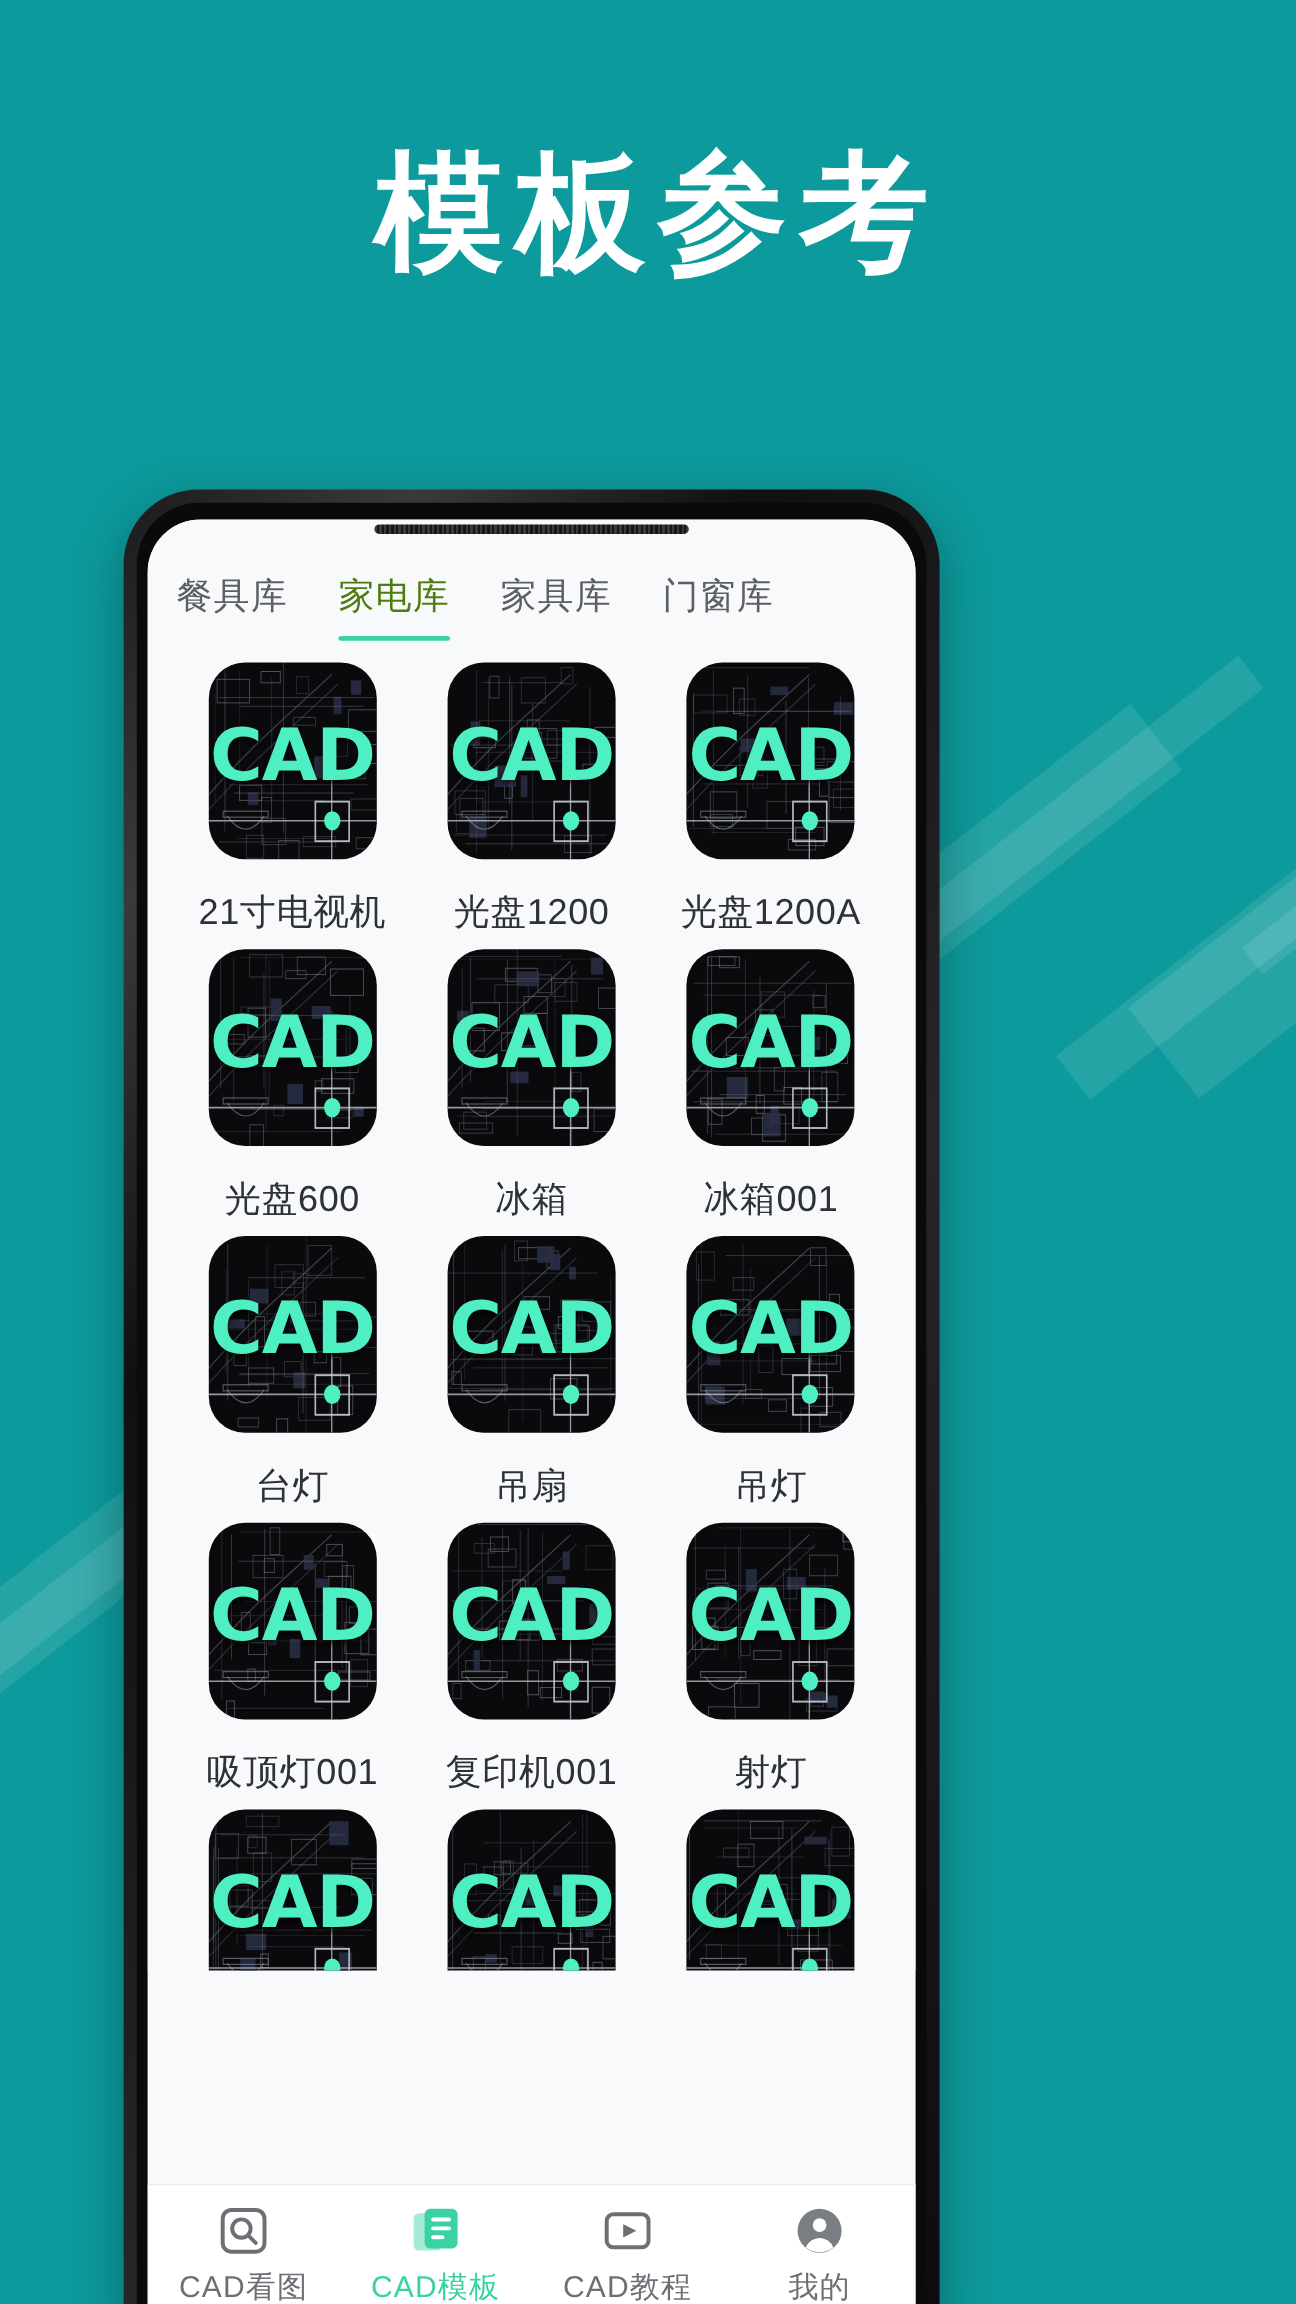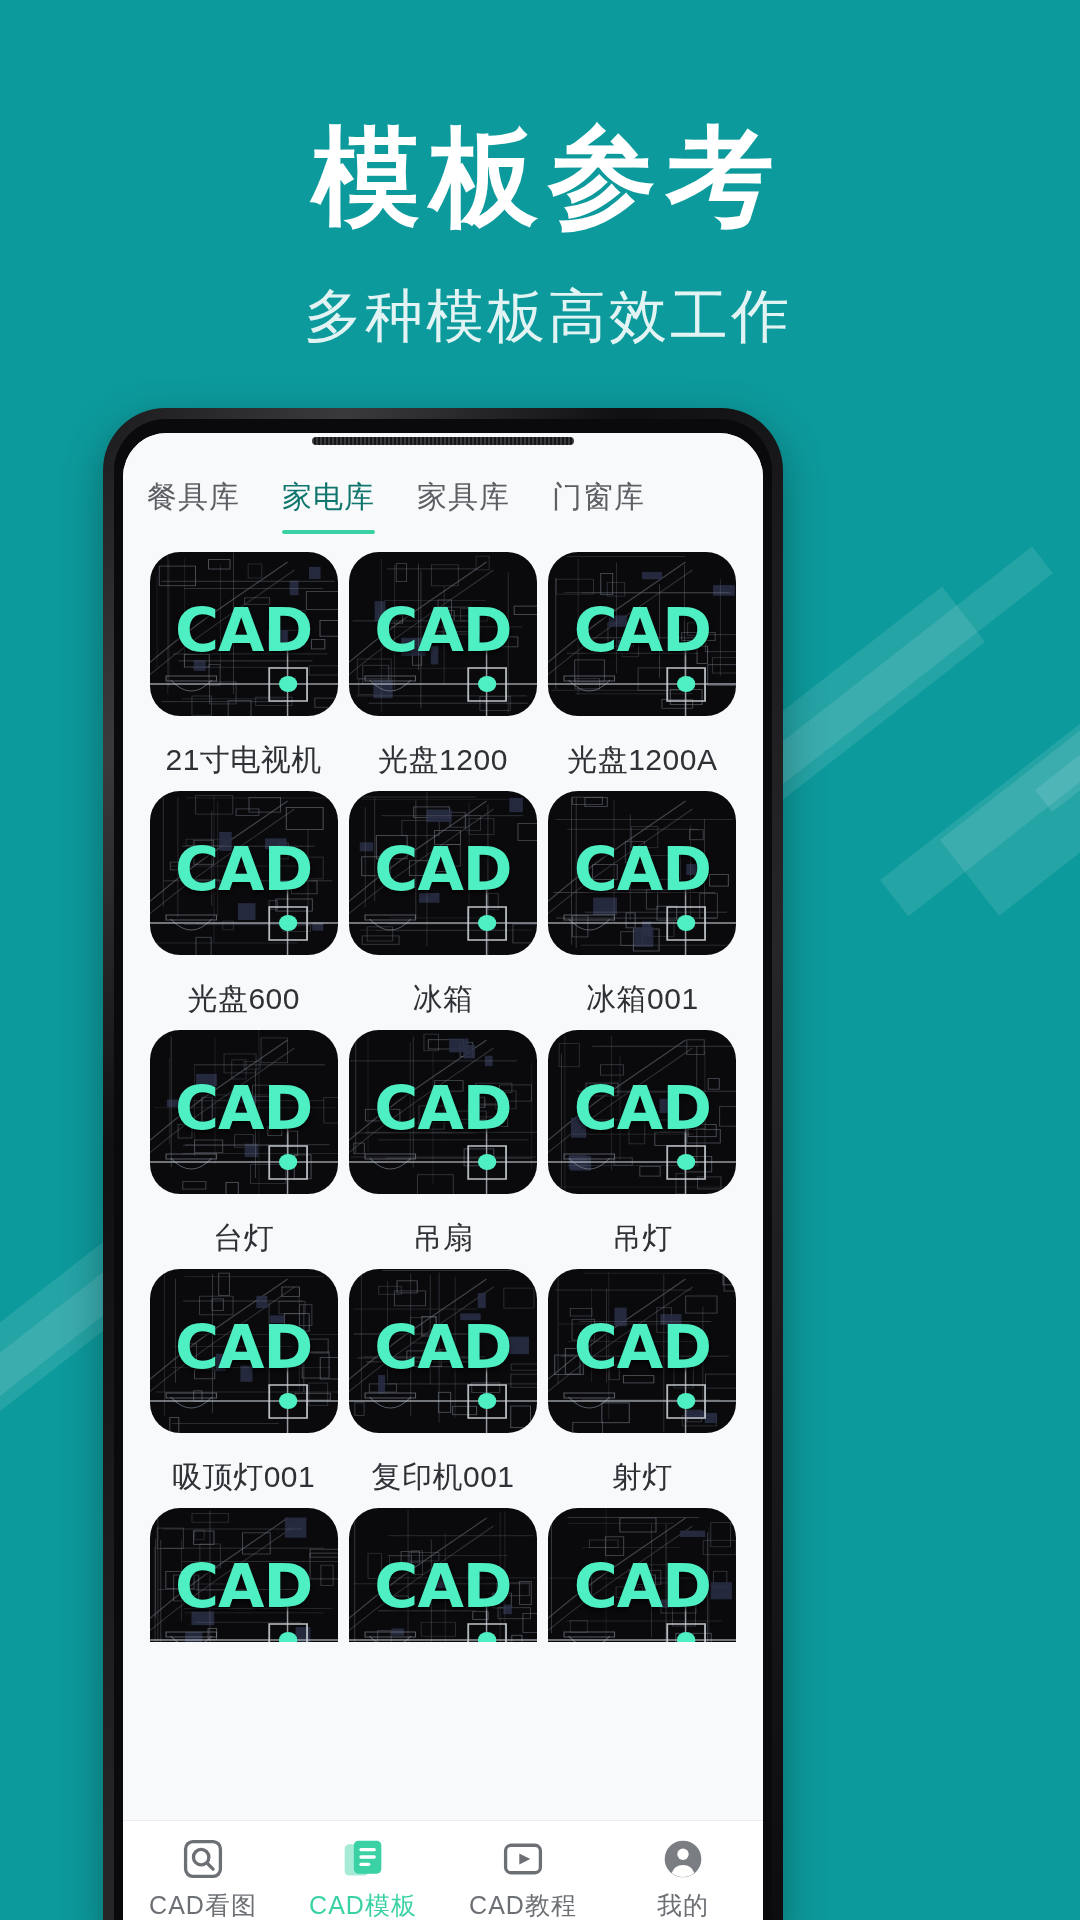--- a/index.html
+++ b/index.html
@@ -96,21 +96,21 @@
     white-space: nowrap;
   }
   .tab {
     position: relative;
     font-size: 30px;
     color: #5c5f63;
     padding-bottom: 16px;
     letter-spacing: 1px;
     flex: 0 0 auto;
   }
-  .tab.active { color: #0f766e; }
+  .tab.active { color: #4d7c0f; }
   .tab.active::after {
     content: "";
     position: absolute;
     left: 0; right: 0; bottom: 0;
     height: 4px; border-radius: 2px;
     background: #3ad2a5;
   }
 
   
   .grid {
@@ -120,21 +120,21 @@
     column-gap: 6px;
     padding: 18px 24px 0 24px;
     background: #f8f9fb;
     height: 1108px;
     overflow: hidden;
     align-content: start;
   }
   .cell { text-align: center; }
   .thumb {
     position: relative;
-    width: 188px; height: 164px;
+    width: 140px; height: 164px;
     margin: 0 auto;
     border-radius: 30px;
     background: #0a0a0d;
     overflow: hidden;
   }
   .thumb svg { position: absolute; inset: 0; width: 100%; height: 100%; }
   .thumb .cad-word {
     position: absolute;
     left: 0; right: 0; top: 50%;
     transform: translateY(-56%);
@@ -185,21 +185,20 @@
 <div class="stripes">
   <div class="stripe s1"></div>
   <div class="stripe s2"></div>
   <div class="stripe s3"></div>
   <div class="stripe s4"></div>
   <div class="stripe s5"></div>
 </div>
 
 <div class="hero">
   <div class="hero-title">模板参考</div>
-  <div class="hero-sub">多种模板高效工作</div>
 </div>
 
 <div class="phone">
   <div class="phone-inner">
     <div class="speaker"></div>
     <div class="screen">
 
       <div class="tabs" id="tabbar">
           <div class="tab">餐具库</div>
           <div class="tab active">家电库</div>

